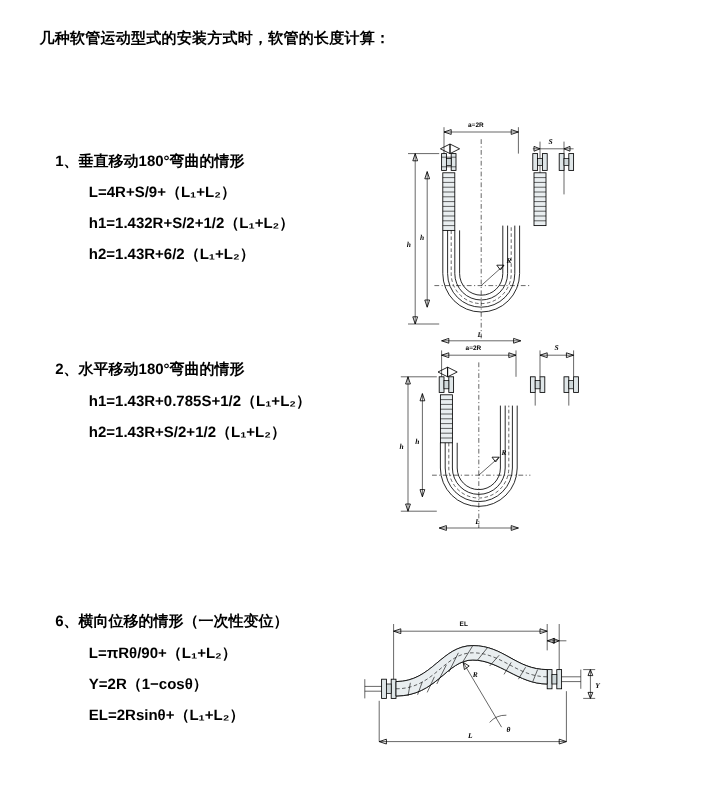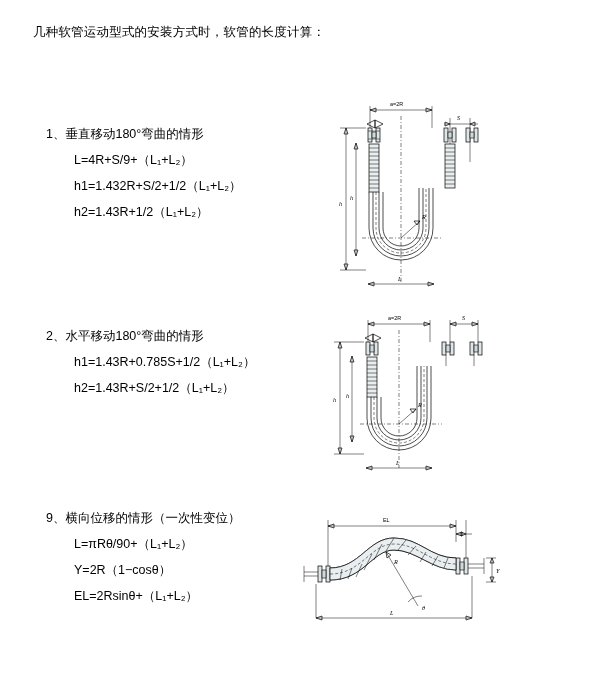--- a/index.html
+++ b/index.html
@@ -12,36 +12,37 @@
     background: #ffffff;
     font-family: "Liberation Sans", sans-serif;
     color: #000000;
     overflow: hidden;
     position: relative;
   }
   .page {
     position: relative;
     width: 600px;
     height: 675px;
+    font-weight: bold;
   }
   .heading {
     position: absolute;
     left: 33px;
     top: 24px;
     font-size: 12.5px;
     letter-spacing: 0.2px;
     white-space: nowrap;
   }
   .section {
     position: absolute;
     left: 0;
     width: 600px;
   }
   .sec1 { top: 110px; height: 170px; margin-top: 16px; }
-  .sec2 { top: 300px; height: 170px; margin-top: 28px; }
+  .sec2 { top: 300px; height: 170px; }
   .sec3 { top: 510px; height: 140px; }
 
   .txtblock {
     position: absolute;
     left: 46px;
     width: 280px;
   }
   .title {
     font-size: 12.5px;
     white-space: nowrap;
@@ -77,21 +78,21 @@
 
 <div class="page">
 
   <div class="heading">几种软管运动型式的安装方式时，软管的长度计算：</div>
 
   <div class="section sec1">
     <div class="txtblock">
       <div class="title">1、垂直移动180°弯曲的情形</div>
       <div class="formula">L=4R+S/9+（L₁+L₂）</div>
       <div class="formula">h1=1.432R+S/2+1/2（L₁+L₂）</div>
-      <div class="formula">h2=1.43R+1/2（L₁+L₂）</div>
+      <div class="formula">h2=1.43R+6/2（L₁+L₂）</div>
     </div>
 
     <div class="figure fig1">
       <svg width="200" height="210" viewBox="0 0 200 210">
 
         <line class="lnt" x1="60" y1="18" x2="60" y2="40"></line>
         <line class="lnt" x1="122" y1="18" x2="122" y2="40"></line>
         <line class="lnt" x1="60" y1="22" x2="122" y2="22"></line>
         <path class="ln" d="M60 22 l6 -2 v4 z"></path>
         <path class="ln" d="M122 22 l-6 -2 v4 z"></path>
@@ -254,21 +255,21 @@
         <line class="lnt" x1="56" y1="162" x2="122" y2="162"></line>
         <path class="ln" d="M56 162 l6 -2 v4 z"></path>
         <path class="ln" d="M122 162 l-6 -2 v4 z"></path>
         <text class="dimtxt-i" x="86" y="159">L</text>
       </svg>
     </div>
   </div>
 
   <div class="section sec3">
     <div class="txtblock">
-      <div class="title">9、横向位移的情形（一次性变位）</div>
+      <div class="title">6、横向位移的情形（一次性变位）</div>
       <div class="formula">L=πRθ/90+（L₁+L₂）</div>
       <div class="formula">Y=2R（1−cosθ）</div>
       <div class="formula">EL=2Rsinθ+（L₁+L₂）</div>
     </div>
 
     <div class="figure fig3">
       <svg width="220" height="130" viewBox="0 0 220 130">
 
         <line class="lnt" x1="38" y1="14" x2="38" y2="68"></line>
         <line class="lnt" x1="166" y1="14" x2="166" y2="36"></line>

